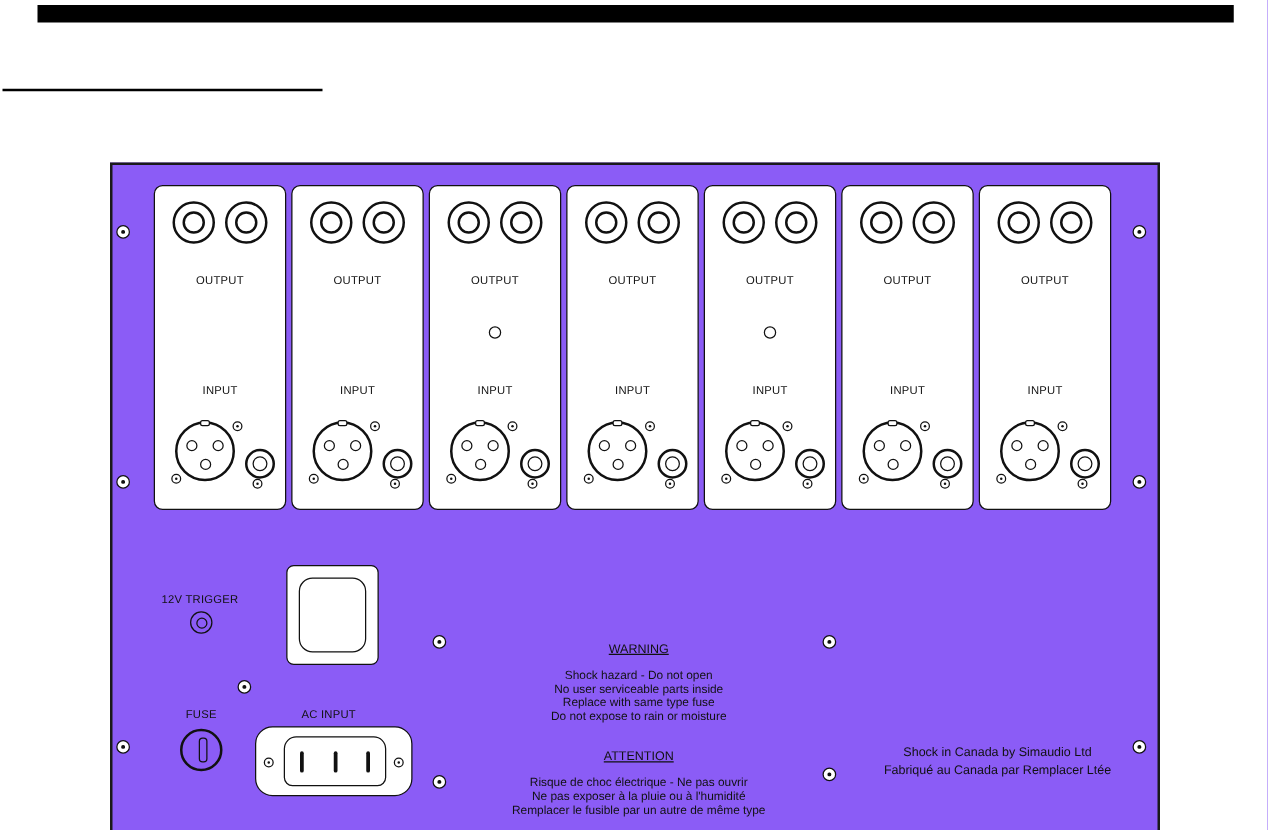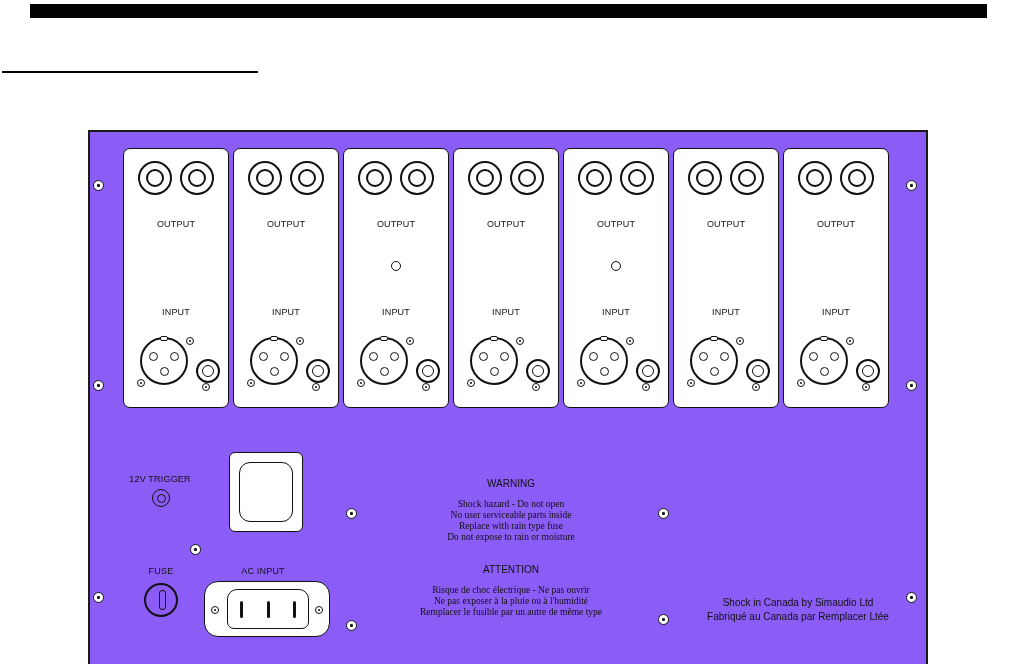--- a/index.html
+++ b/index.html
@@ -79,22 +79,22 @@
   .fuse { position:absolute; left:54px; top:451px; width:34px; height:34px; border:2px solid #111; border-radius:50%; }
   .fuse::after { content:""; position:absolute; left:50%; margin-left:-2.5px; top:5px; bottom:5px; width:5px; border:1.5px solid #111; border-radius:3px; }
 
   .ac { position:absolute; left:114px; top:449px; width:126px; height:56px; border:1.5px solid #111; border-radius:14px; background:#fff; }
   .ac-inner { position:absolute; left:22px; top:7px; width:82px; height:40px; border:1.5px solid #111; border-radius:10px 10px 7px 7px; }
   .slot { position:absolute; top:11px; width:3px; height:17px; background:#111; border-radius:2px; }
   .slot.l { left:12px; } .slot.m { left:50%; margin-left:-1.5px; } .slot.r { right:12px; }
   .ac .screw-s.al { left:6px; top:24px; } .ac .screw-s.ar { right:6px; top:24px; left:auto; }
 
   .textblock { position:absolute; left:290px; width:262px; text-align:center; }
-  .tb-title { font-size:10px; margin-bottom:10px; }
-  .tb-line  { font-size:9.5px; line-height:11px;font-family:Liberation Serif, serif; }
+  .tb-title { font-size:10px; text-decoration:underline; margin-bottom:10px;margin-top:36px; }
+  .tb-line  { font-size:9.5px; line-height:11px; }
 
   .origin { position:absolute; left:578px; top:464px; width:260px; text-align:center; font-size:10px; line-height:13.5px; }
 </style>
 </head>
 <body>
 
 <div class="topbar"></div>
 <div class="heading-underline"></div>
 
 <div class="panel">
@@ -295,21 +295,21 @@
       <span class="slot l"></span>
       <span class="slot m"></span>
       <span class="slot r"></span>
     </div>
   </div>
 
   <div class="textblock" style="top:346px;">
     <div class="tb-title">WARNING</div>
     <div class="tb-line">Shock hazard - Do not open</div>
     <div class="tb-line">No user serviceable parts inside</div>
-    <div class="tb-line">Replace with rain type fuse</div>
+    <div class="tb-line">Replace with same type fuse</div>
     <div class="tb-line">Do not expose to rain or moisture</div>
   </div>
 
   <div class="textblock" style="top:432px;">
     <div class="tb-title">ATTENTION</div>
     <div class="tb-line">Risque de choc électrique - Ne pas ouvrir</div>
     <div class="tb-line">Ne pas exposer à la pluie ou à l'humidité</div>
     <div class="tb-line">Remplacer le fusible par un autre de même type</div>
   </div>
 

